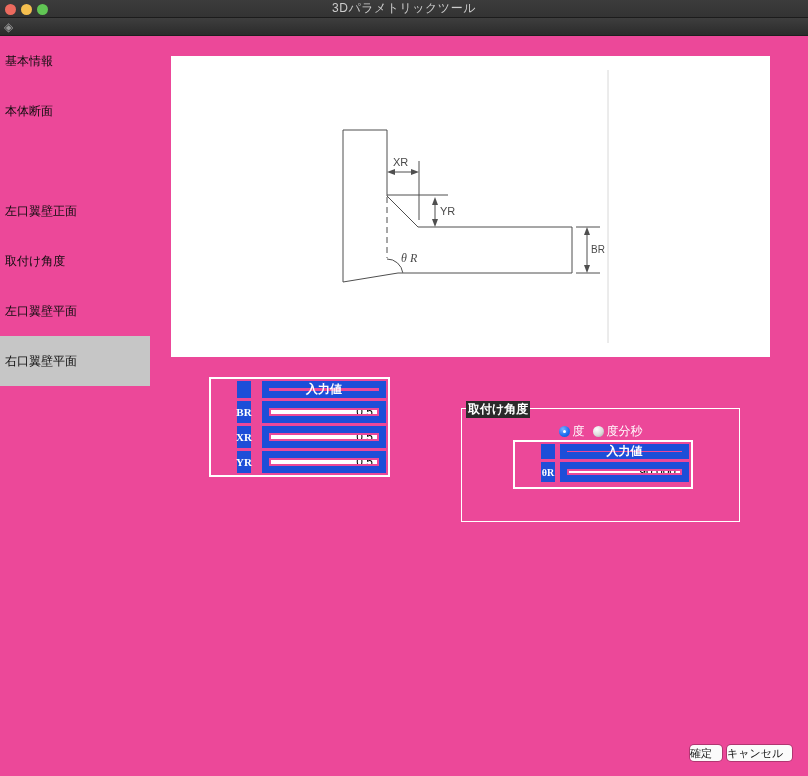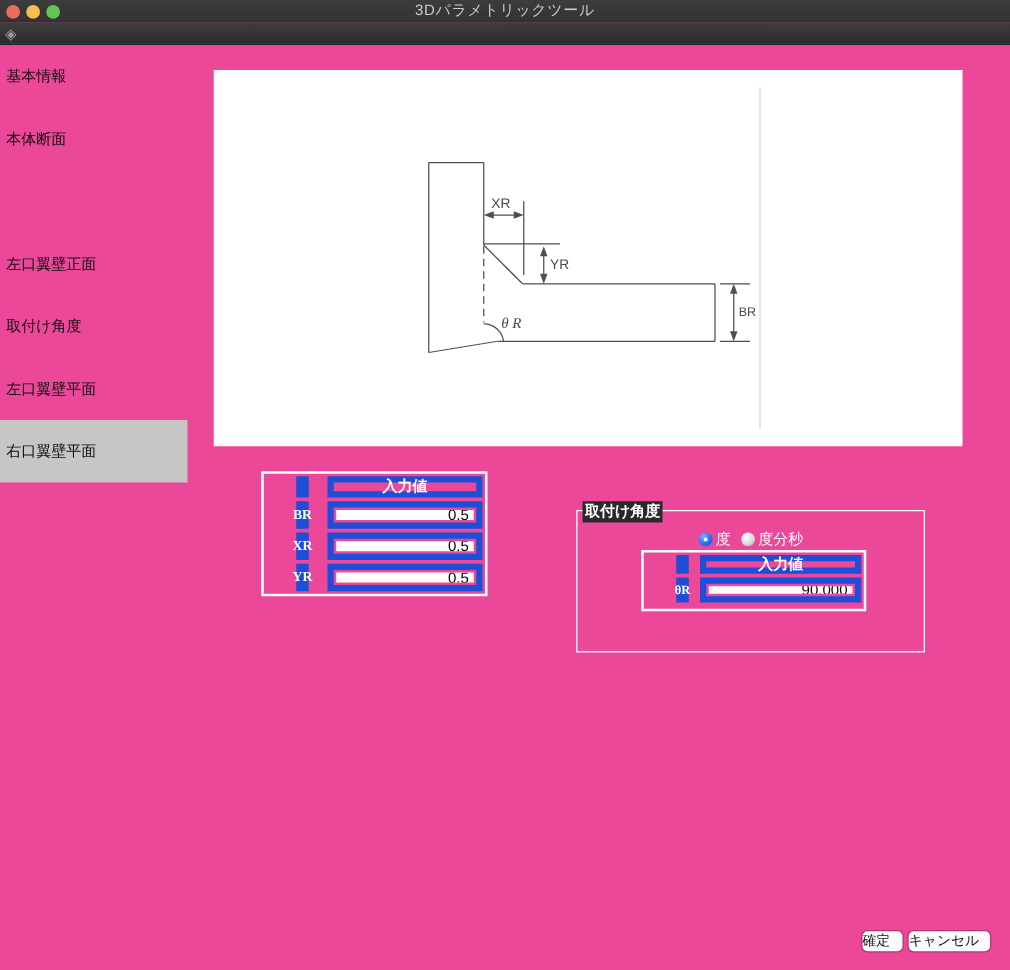--- a/index.html
+++ b/index.html
@@ -60,21 +60,21 @@
   
   .ptable {
     position: absolute; left: 209px; top: 377px; width: 181px; height: 100px;
     border: 2px solid #ffffff;
     padding: 2px;
     display: grid;
     grid-template-columns: 22px 1fr;
     grid-template-rows: 17px 22px 22px 22px;
     gap: 3px;
   }
-  .cell { border: 5px solid #1d4ed8; display: flex; align-items: center; justify-content: center; margin-left: 24px; }
+  .cell { border: 7px solid #1d4ed8; display: flex; align-items: center; justify-content: center; margin-left: 24px; }
   .cell.hdr { color: #ffffff; font-weight: bold; font-size: 12px; }
   .cell.rowlab {
     color: #ffffff; font-weight: bold; font-size: 11px;
     font-family: "Liberation Serif", serif;
   }
   .cell.inputcell { padding: 2px; }
   .cell.inputcell input {
     width: 100%; height: 100%;
     border: none; outline: none;
     background: #ffffff; color: #000000;

